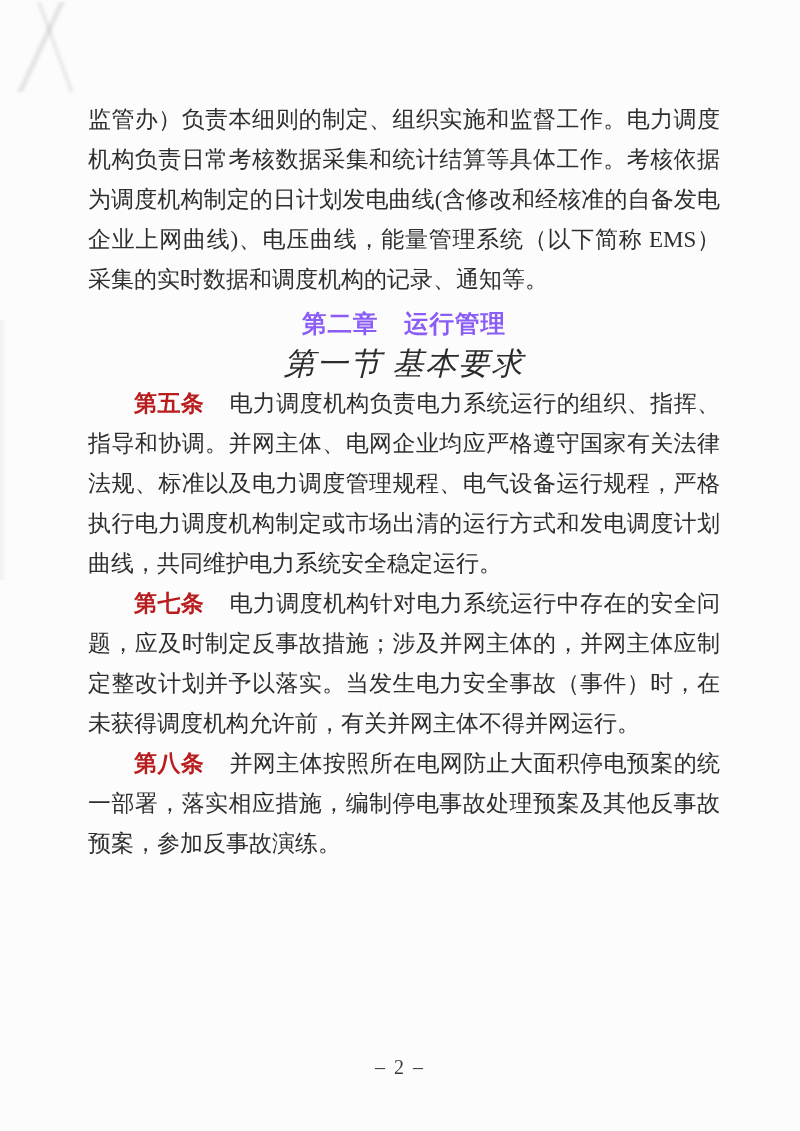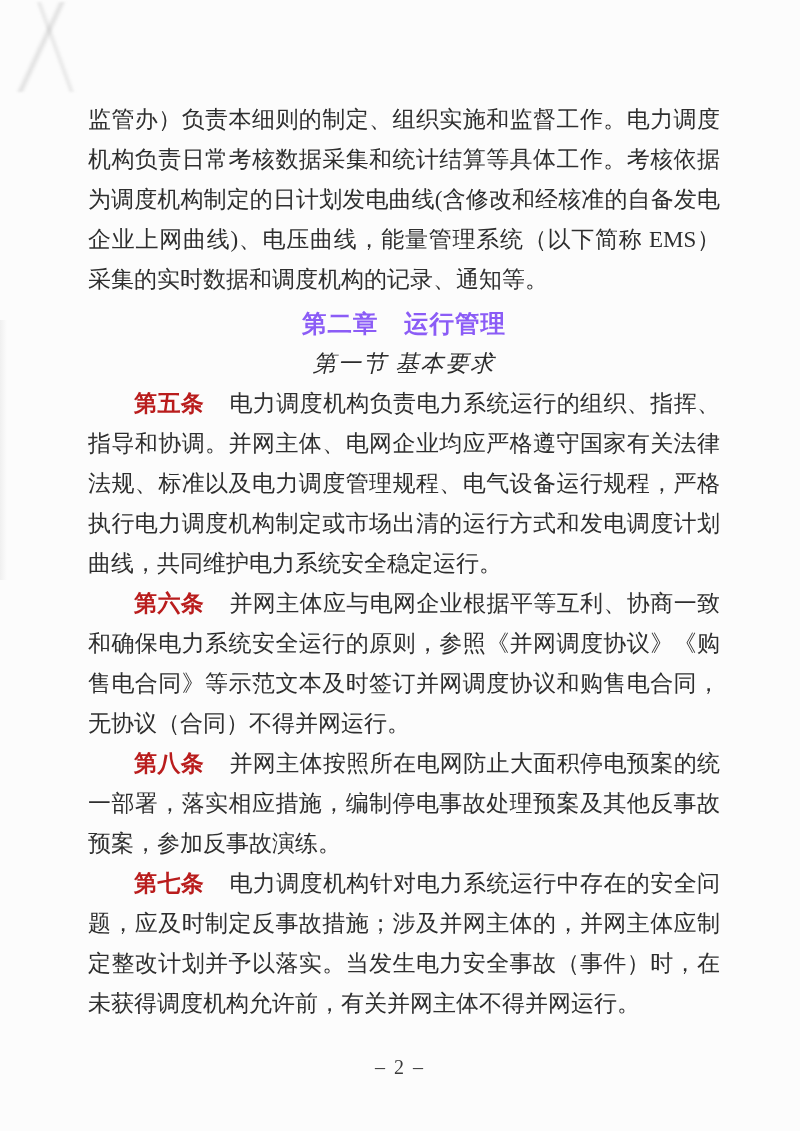--- a/index.html
+++ b/index.html
@@ -56,21 +56,21 @@
     letter-spacing: 1px;
     color: #8b5cf6;
     margin: 0;
     padding-top: 4px;
   }
   .section-heading {
     text-align: center;
     text-justify: auto;
     font-style: italic;
     font-weight: normal;
-    font-size: 23px;
+    font-size: 31px;
     line-height: 40px;
     letter-spacing: 2px;
     color: #2b2b2b;
     margin: 0;
     font-family: Liberation Serif, serif;
   }
   .article {
     text-indent: 2em;
   }
   .article-label {
@@ -102,29 +102,26 @@
     <p class="para-continuation">监管办）负责本细则的制定、组织实施和监督工作。电力调度机构负责日常考核数据采集和统计结算等具体工作。考核依据为调度机构制定的日计划发电曲线(含修改和经核准的自备发电企业上网曲线)、电压曲线，能量管理系统（以下简称 EMS）采集的实时数据和调度机构的记录、通知等。</p>
 
     <h2 class="chapter-heading">第二章　运行管理</h2>
 
     <h3 class="section-heading">第一节 基本要求</h3>
 
     <p class="article">
       <span class="article-label">第五条</span><span class="article-text">电力调度机构负责电力系统运行的组织、指挥、指导和协调。并网主体、电网企业均应严格遵守国家有关法律法规、标准以及电力调度管理规程、电气设备运行规程，严格执行电力调度机构制定或市场出清的运行方式和发电调度计划曲线，共同维护电力系统安全稳定运行。</span>
     </p>
 
+
     <p class="article">
-      <span class="article-label">第六条</span><span class="article-text">并网主体应与电网企业根据平等互利、协商一致和确保电力系统安全运行的原则，参照《并网调度协议》《购售电合同》等示范文本及时签订并网调度协议和购售电合同，无协议（合同）不得并网运行。</span>
+      <span class="article-label">第七条</span><span class="article-text">电力调度机构针对电力系统运行中存在的安全问题，应及时制定反事故措施；涉及并网主体的，并网主体应制定整改计划并予以落实。当发生电力安全事故（事件）时，在未获得调度机构允许前，有关并网主体不得并网运行。</span>
     </p>
 
     <p class="article">
       <span class="article-label">第八条</span><span class="article-text">并网主体按照所在电网防止大面积停电预案的统一部署，落实相应措施，编制停电事故处理预案及其他反事故预案，参加反事故演练。</span>
-    </p>
-
-    <p class="article">
-      <span class="article-label">第七条</span><span class="article-text">电力调度机构针对电力系统运行中存在的安全问题，应及时制定反事故措施；涉及并网主体的，并网主体应制定整改计划并予以落实。当发生电力安全事故（事件）时，在未获得调度机构允许前，有关并网主体不得并网运行。</span>
     </p>
 
   </div>
 
   <div class="page-number">– 2 –</div>
 
 </div>
 
 </body></html>

